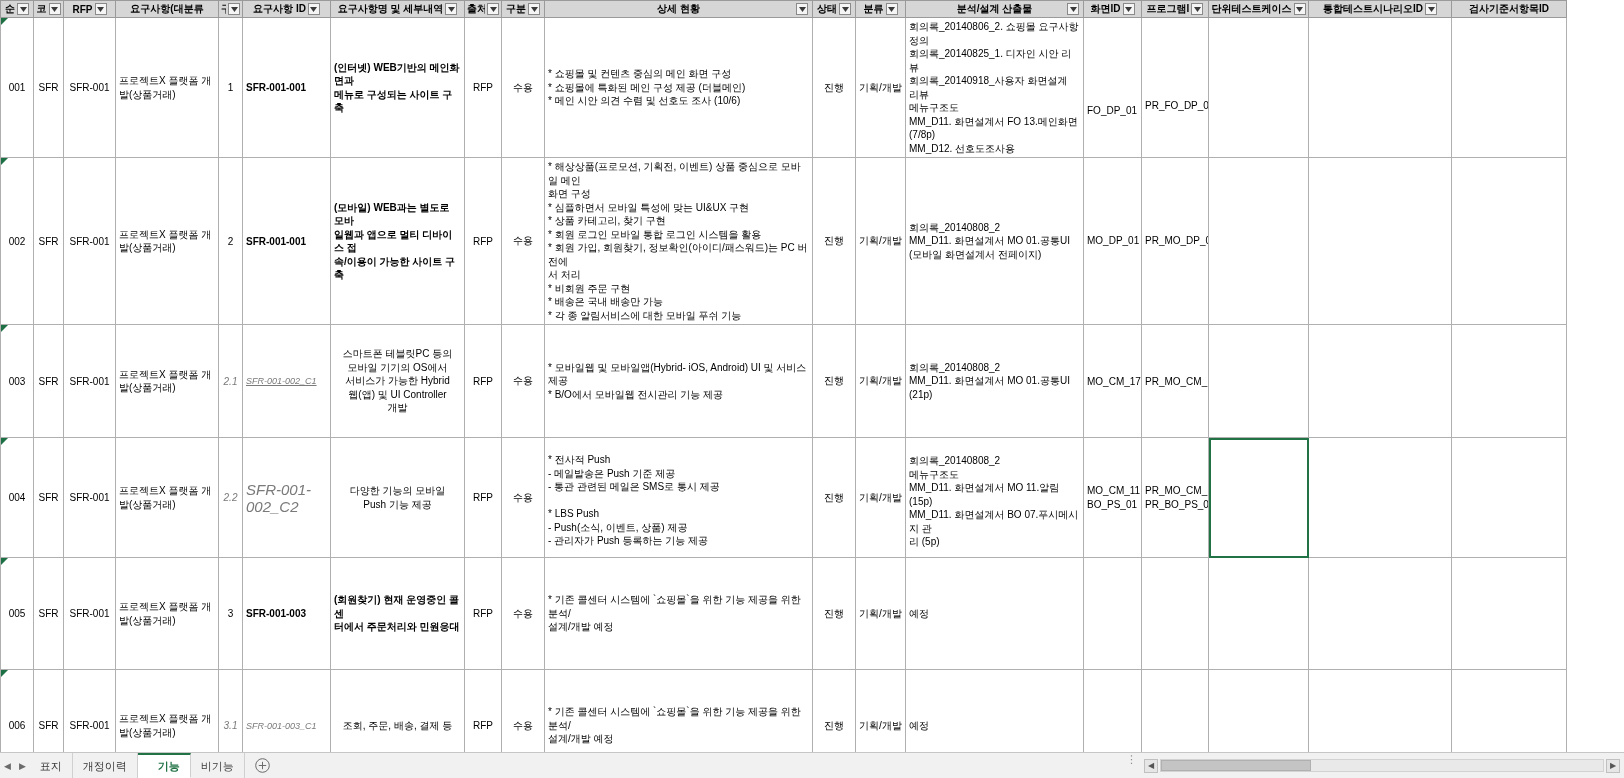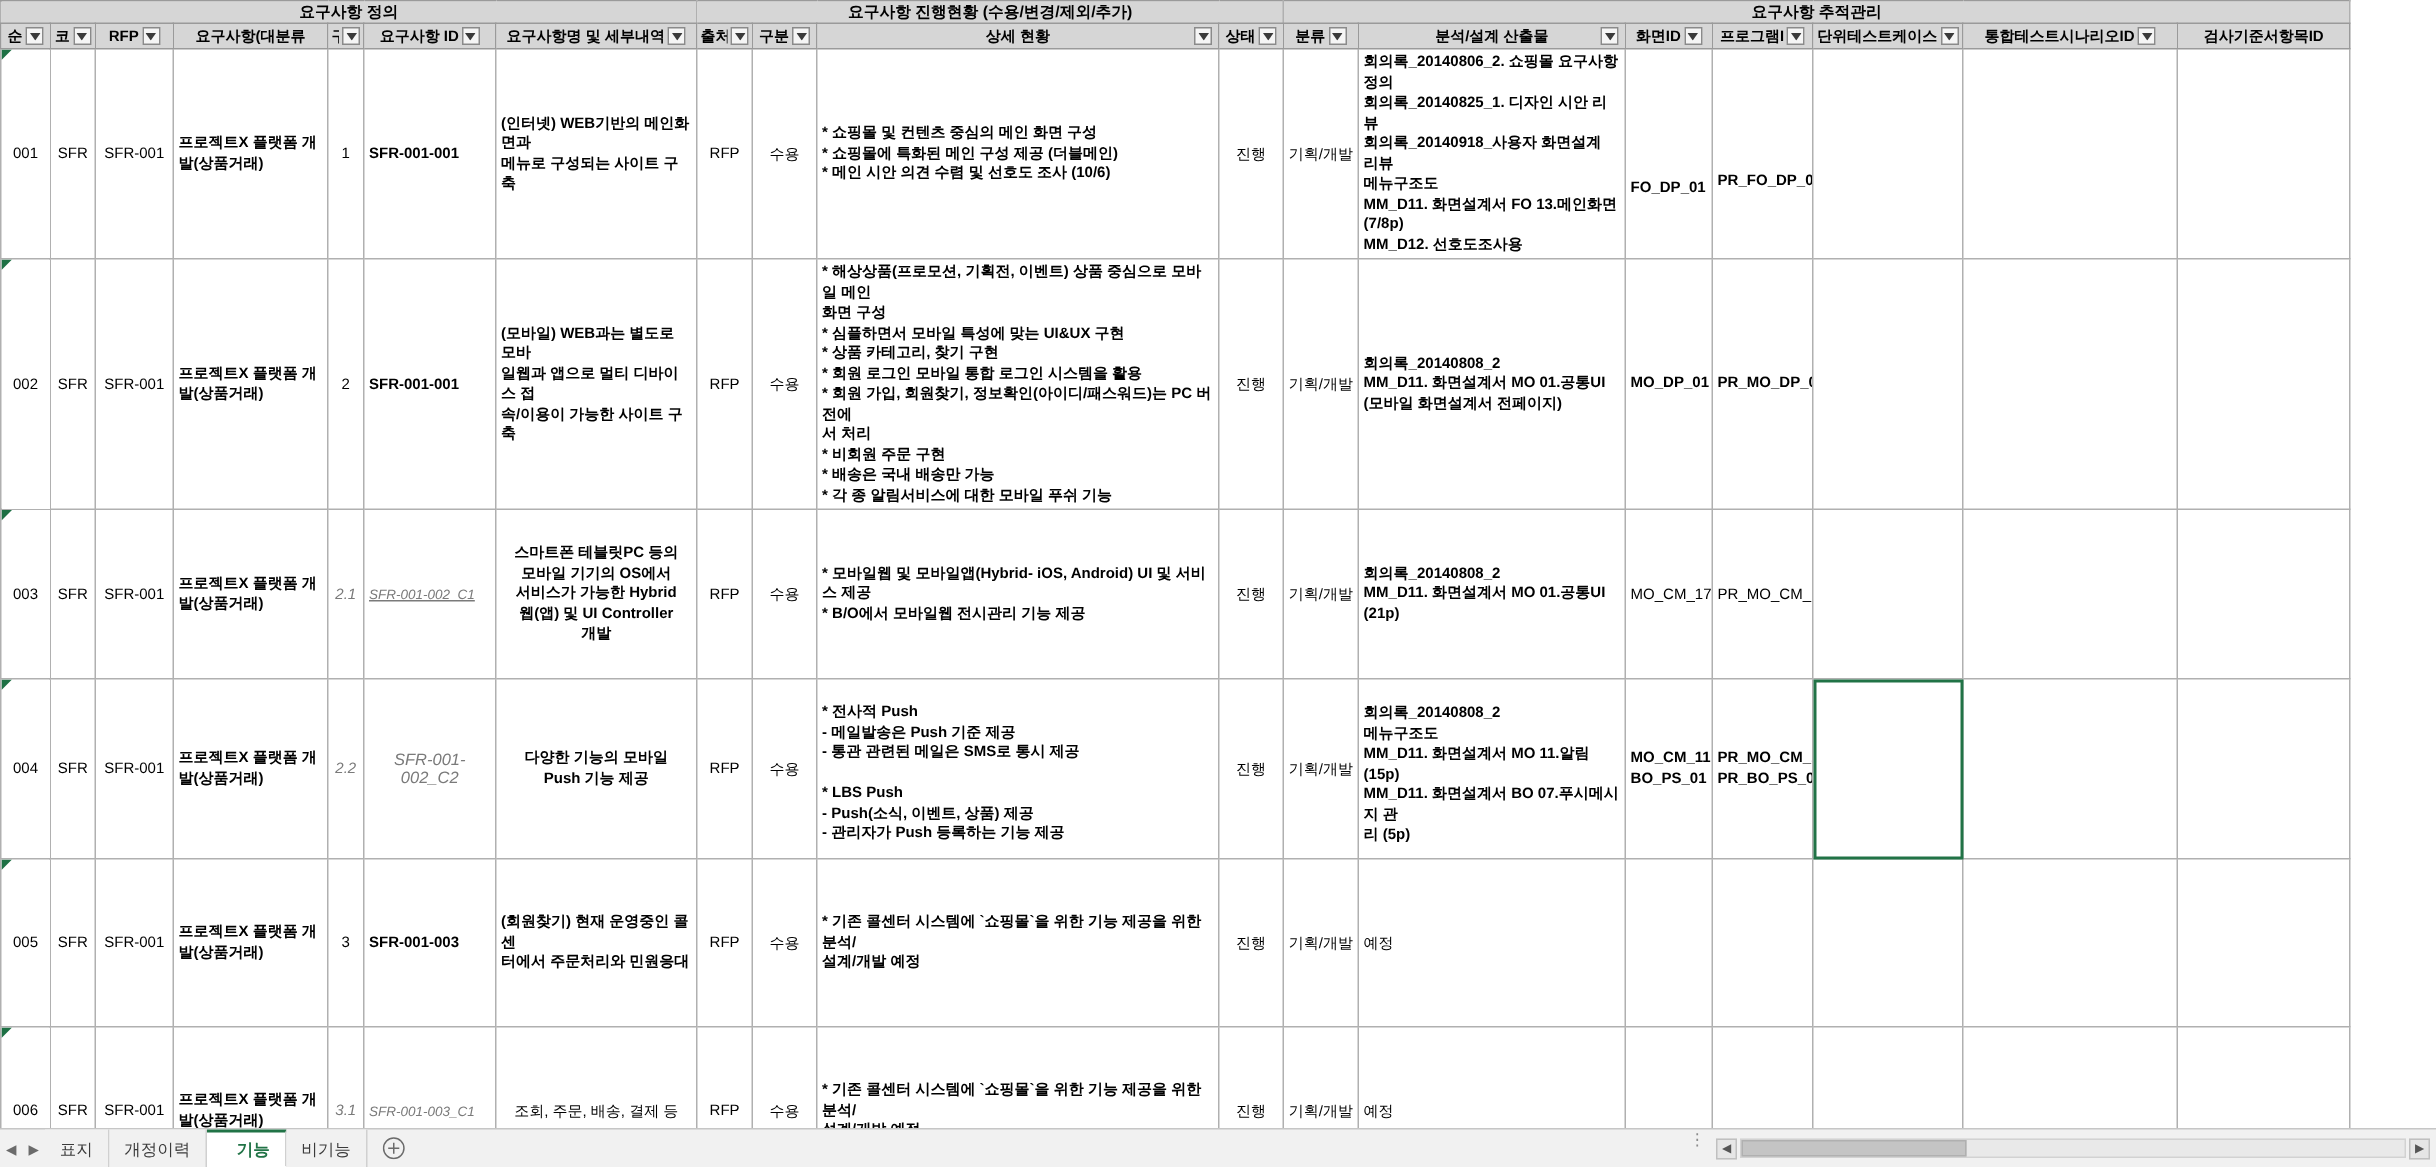--- a/index.html
+++ b/index.html
@@ -78,21 +78,21 @@
     align-items: center;
     justify-content: center;
     cursor: pointer;
   }
   .filter-btn svg { display: block; }
   
   td.c-center { text-align: center; }
   td.c-left { text-align: left; }
   td.bold { font-weight: bold; }
   td.italic-gray { font-style: italic; color: #7a7a7a; }
-  .cell-multiline { white-space: pre-line; line-height: 1.35; font-weight: bold; }
+  .cell-multiline { white-space: pre-line; line-height: 1.35; }
   .cell-top { vertical-align: top; }
   tr.data-row { height: 119px; }
   
   td.tri { position: relative; }
   td.tri::before {
     content: "";
     position: absolute;
     top: 0; left: 0;
     border-top: 7px solid #1d7044;
     border-right: 7px solid transparent;
@@ -203,25 +203,20 @@
         <col style="width:43px">
         <col style="width:50px">
         <col style="width:178px">
         <col style="width:58px">
         <col style="width:67px">
         <col style="width:100px">
         <col style="width:143px">
         <col style="width:115px">
       </colgroup>
       <thead>
-        <tr class="group-row">
-          <th class="blank" colspan="7">요구사항 정의</th>
-          <th class="blank" colspan="4">요구사항 진행현황 (수용/변경/제외/추가)</th>
-          <th class="blank" colspan="7">요구사항 추적관리</th>
-        </tr>
         <tr class="filter-row">
           <th>
               <div class="hdr-inner">
                 <span class="hdr-label">순</span>
                 <span class="filter-btn">
                   <svg width="7" height="5" viewBox="0 0 7 5">
                     <path d="M0 0 L7 0 L3.5 5 Z" fill="#3a3a3a"></path>
                   </svg>
                 </span>
               </div>
@@ -484,21 +479,21 @@
           <td class="c-left"></td>
         </tr>
 
         <tr class="data-row" style="height:120px;">
           <td class="c-center tri">004</td>
           <td class="c-center">SFR</td>
           <td class="c-center">SFR-001</td>
           <td class="c-left cell-multiline">프로젝트X 플랫폼 개
 발(상품거래)</td>
           <td class="c-center italic-gray">2.2</td>
-          <td class="c-left italic-gray" style="font-size:11px;text-align:center;">SFR-001-002_C2</td>
+          <td class="c-left italic-gray" style="font-size:15px;">SFR-001-002_C2</td>
           <td class="c-center cell-multiline">다양한 기능의 모바일
 Push 기능 제공</td>
           <td class="c-center">RFP</td>
           <td class="c-center">수용</td>
           <td class="c-left cell-multiline cell-top" style="padding-top:8px;">* 전사적 Push
  - 메일발송은 Push 기준 제공
  - 통관 관련된 메일은 SMS로 통시 제공
 
 * LBS Push
  - Push(소식, 이벤트, 상품) 제공

